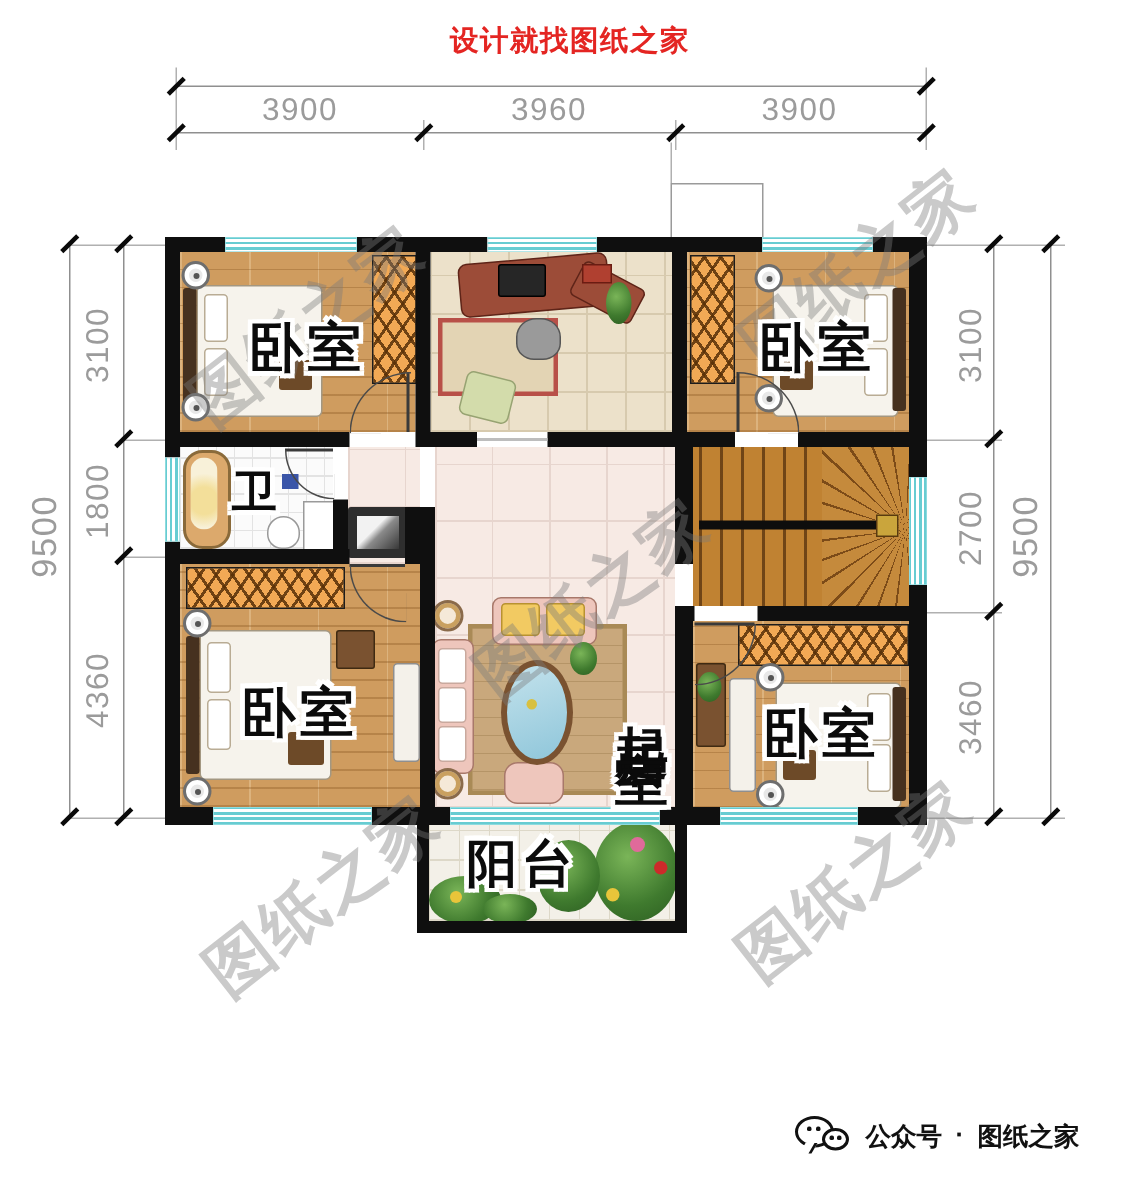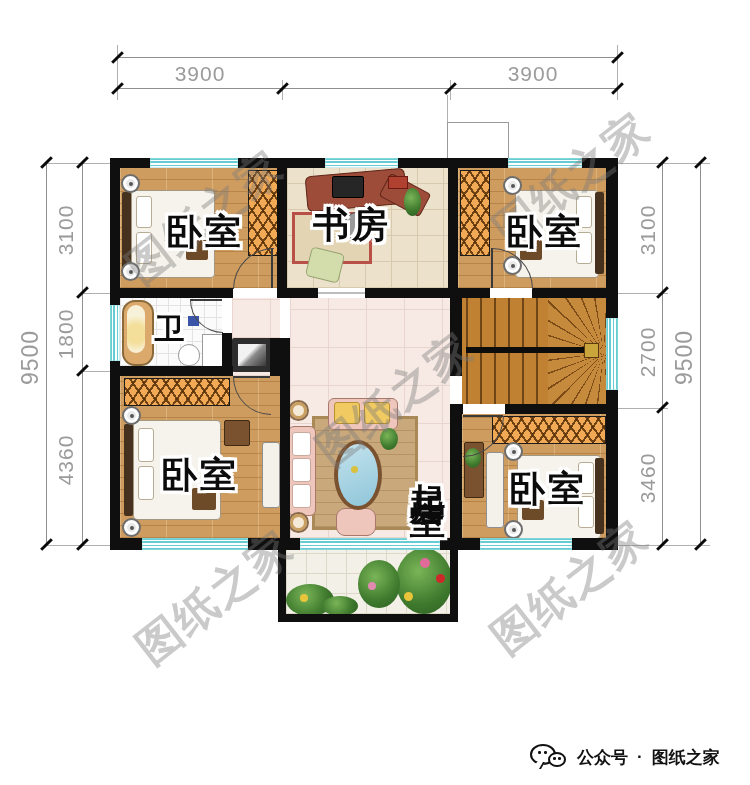--- a/index.html
+++ b/index.html
@@ -115,26 +115,28 @@
   .treads{position:absolute;background-image:repeating-linear-gradient(90deg,rgba(58,28,4,.6) 0 2px,rgba(0,0,0,0) 2px 14px);}
   .fan{position:absolute;background:repeating-conic-gradient(from 150deg at 96% 52%,#c58a3c 0 11deg,#7c4b18 11deg 12.6deg);}
   .rail{position:absolute;background:#0d0d0d;z-index:22;}
   .knob{position:absolute;background:#caa53c;border:1.5px solid #5a3a10;z-index:23;}
 </style>
 </head>
 <body>
 
 <div class="canvas">
 
+  <div class="slogan" style="left:290px;top:14px;width:180px;">设计就找图纸之家</div>
 
   <div class="dlineH" style="left:117px;top:57px;width:500px;"></div>
   <div class="tick" style="left:110px;top:56px;"></div>
   <div class="tick" style="left:610px;top:56px;"></div>
 
   <div class="dimtext" style="left:150px;top:62px;width:100px;">3900</div>
+  <div class="dimtext" style="left:316px;top:62px;width:100px;">3960</div>
   <div class="dimtext" style="left:483px;top:62px;width:100px;">3900</div>
   <div class="dlineH" style="left:117px;top:88px;width:500px;"></div>
   <div class="tick" style="left:110px;top:87px;"></div>
   <div class="tick" style="left:275px;top:87px;"></div>
   <div class="tick" style="left:443px;top:87px;"></div>
   <div class="tick" style="left:610px;top:87px;"></div>
 
   <div class="ext" style="left:117px;top:45px;width:1px;height:55px;"></div>
   <div class="ext" style="left:282px;top:80px;width:1px;height:20px;"></div>
   <div class="ext" style="left:450px;top:80px;width:1px;height:20px;"></div>
@@ -332,26 +334,26 @@
   <div class="winH" style="left:300px;top:538px;width:140px;height:12px;"></div>
   <div class="wall" style="left:440px;top:538px;width:40px;height:12px;"></div>
   <div class="winH" style="left:480px;top:538px;width:92px;height:12px;"></div>
   <div class="wall" style="left:572px;top:538px;width:46px;height:12px;"></div>
 
   <div class="wall" style="left:278px;top:550px;width:8px;height:72px;"></div>
   <div class="wall" style="left:450px;top:550px;width:8px;height:72px;"></div>
   <div class="wall" style="left:278px;top:614px;width:180px;height:8px;"></div>
 
   <div class="rlabel" style="left:145px;top:212px;width:120px;">卧室</div>
-  <div class="rlabel" style="left:292px;top:205px;width:120px;">书房</div>
   <div class="rlabel" style="left:485px;top:212px;width:120px;">卧室</div>
   <div class="rlabel" style="left:148px;top:312px;width:46px;font-size:30px;">卫</div>
   <div class="rlabel vert" style="left:408px;top:392px;height:150px;">起居室</div>
   <div class="rlabel" style="left:140px;top:455px;width:120px;">卧室</div>
   <div class="rlabel" style="left:488px;top:469px;width:120px;">卧室</div>
+  <div class="rlabel" style="left:288px;top:558px;width:120px;font-size:34px;">阳台</div>
 
   <div class="watermark" style="left:110px;top:188px;">图纸之家</div>
   <div class="watermark" style="left:477px;top:150px;">图纸之家</div>
   <div class="watermark" style="left:300px;top:370px;">图纸之家</div>
   <div class="watermark" style="left:120px;top:568px;">图纸之家</div>
   <div class="watermark" style="left:475px;top:558px;">图纸之家</div>
 
 
   <div class="footer" style="left:530px;top:742px;">
     <span class="wc">

